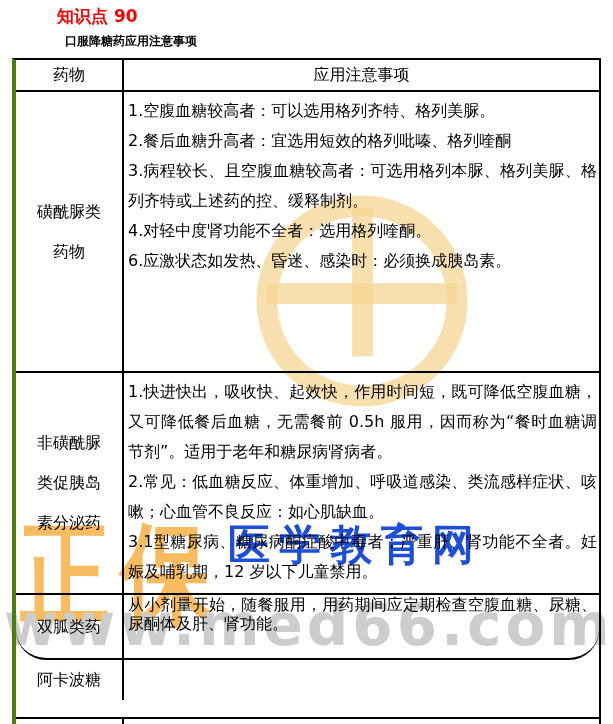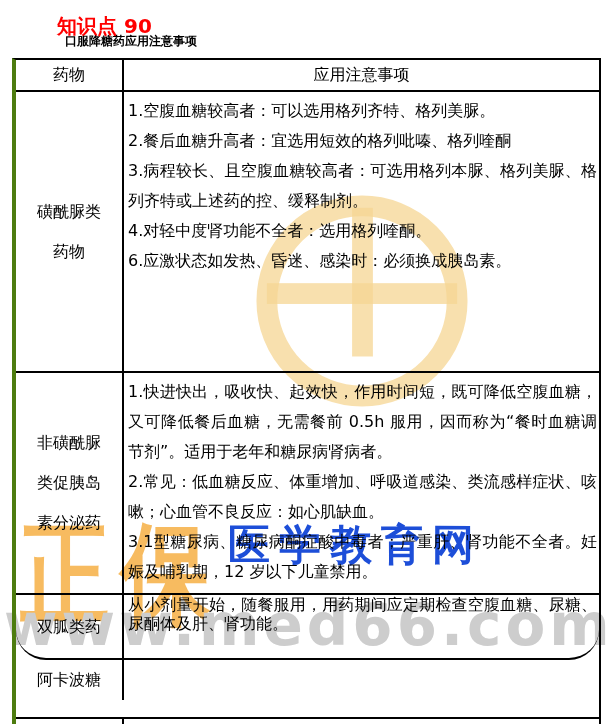--- a/index.html
+++ b/index.html
@@ -20,22 +20,22 @@
   .wm-brand-gray{
     left:228px;top:524px;font-size:42px;font-weight:bold;line-height:1;
     color:#1d4ed8;letter-spacing:9px;
   }
   .wm-url{
     left:4px;top:596px;font-size:58px;font-weight:bold;line-height:1;
     color:#cdcdcd;letter-spacing:4px;
   }
   
   .kb-label{
-    position:absolute;left:57px;top:13px;z-index:2;
-    font-size:20px;font-weight:bold;color:#ff0000;
+    position:absolute;left:57px;top:5px;z-index:2;
+    font-size:17px;font-weight:bold;color:#ff0000;
   }
   .doc-subtitle{
     position:absolute;left:65px;top:33px;z-index:2;
     font-size:12px;font-weight:bold;color:#000;
   }
   
   .tbl{
     position:absolute;left:12px;top:58px;width:589px;height:716px;z-index:1;
     box-sizing:border-box;
     border-top:2px solid #000;border-left:4px solid #4d7c0f;border-right:2px solid #000;

